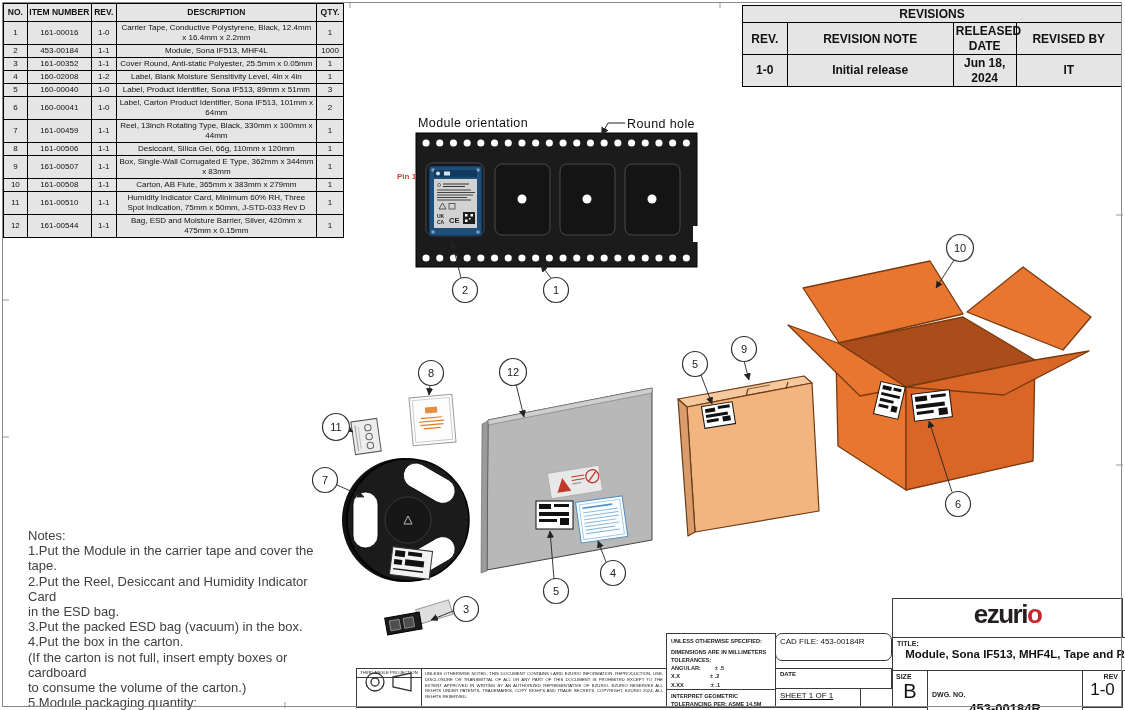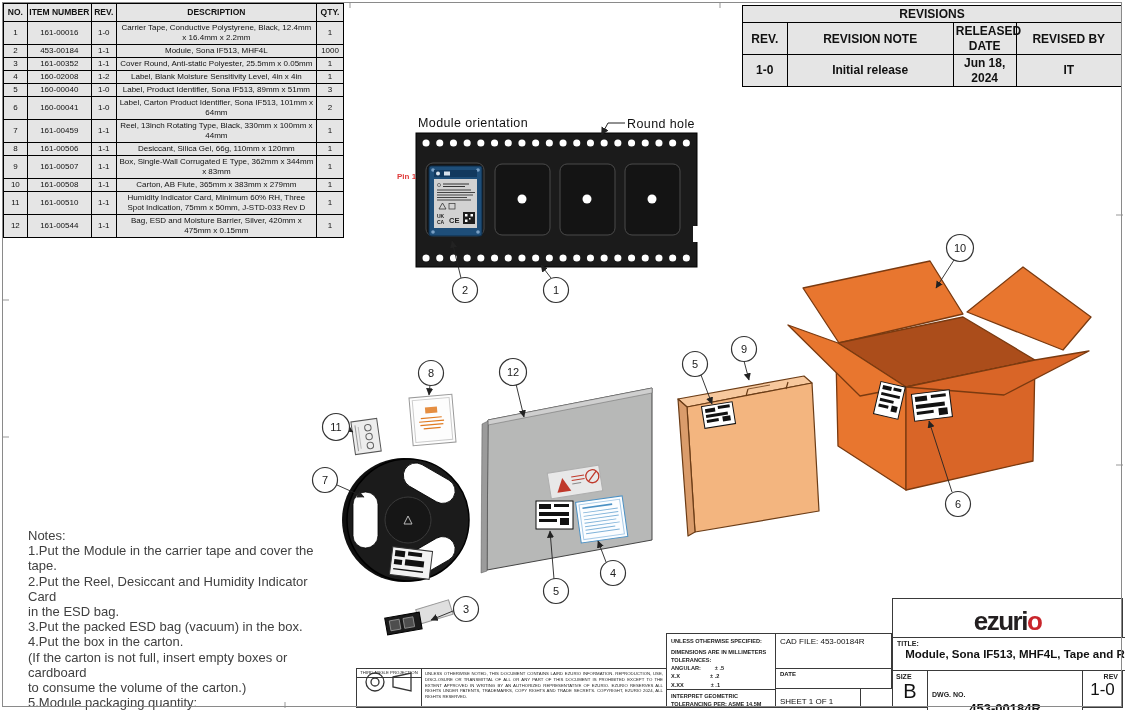--- a/index.html
+++ b/index.html
@@ -492,26 +492,26 @@
       </div>
   <div class="tol-row" style="gap:27px;">
         <span>X.XX</span>
         <span>± .1</span>
       </div>
 </div>
 <div class="cell tiny" style="left:666px;top:689px;width:110px;height:19px;padding:2px 4px;">
   <div>INTERPRET GEOMETRIC</div>
   <div>TOLERANCING PER:  ASME 14.5M</div>
 </div>
-<div class="cell" style="left:775px;top:633px;width:117px;height:36px;padding:3px 4px;font-size:8px;">CAD FILE: 453-00184R</div>
+<div class="cell" style="left:775px;top:633px;width:117px;height:28px;padding:3px 4px;font-size:8px;border-radius:7px;">CAD FILE: 453-00184R</div>
 <div class="cell" style="left:775px;top:668px;width:117px;height:21px;padding:2px 4px;font-size:6px;font-weight:bold;">DATE</div>
-<div class="cell" style="left:775px;top:688px;width:108px;height:20px;padding:8px 4px;font-size:8px;">SHEET 1 OF 1</div>
+<div class="cell" style="left:775px;top:688px;width:108px;height:20px;padding:2px 4px;font-size:8px;text-decoration:underline;">SHEET 1 OF 1</div>
 <div class="cell" style="left:860px;top:688px;width:33px;height:20px;"></div>
 
-<div class="cell" style="left:892px;top:598px;width:231px;height:40px;display:flex;align-items:flex-end;justify-content:center;">
+<div class="cell" style="left:892px;top:598px;width:231px;height:40px;display:flex;align-items:flex-start;justify-content:center;">
   <span class="logo"><span>ezuri</span><span style="color:#C9252B;">o</span></span>
 </div>
 <div class="cell" style="left:892px;top:637px;width:262px;height:34px;padding:2px 4px;">
   <div class="lbl">TITLE:</div>
   <div style="font-size:11.5px;font-weight:bold;text-align:center;margin-top:1px;">Module, Sona IF513, MHF4L, Tape and Reel</div>
 </div>
 <div class="cell" style="left:892px;top:670px;width:36px;height:38px;padding:2px 3px;">
   <div class="lbl">SIZE</div>
   <div style="font-size:20px;text-align:center;">B</div>
 </div>

